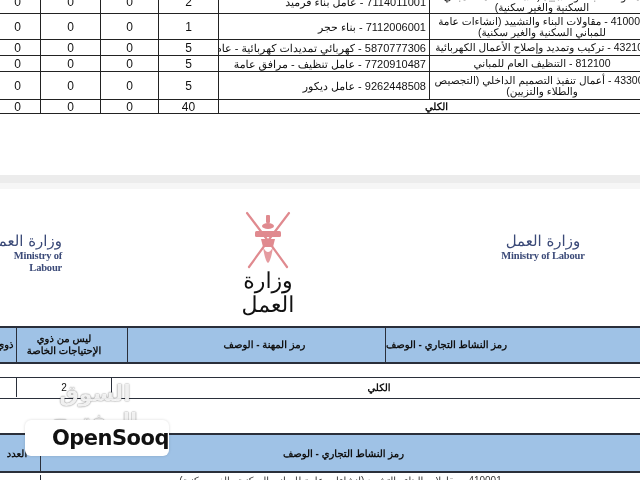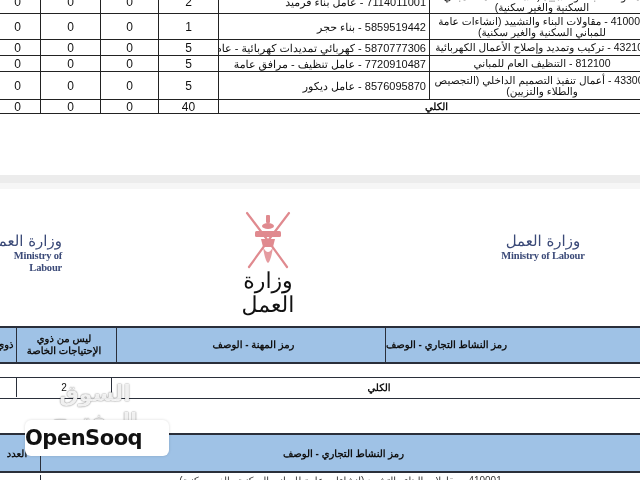--- a/index.html
+++ b/index.html
@@ -37,21 +37,21 @@
   .tot2 { position: absolute; left: -6px; top: 188px; width: 652px; height: 22px; border-top: 1.5px solid #2a2f3a; border-bottom: 1.5px solid #2a2f3a; }
   .tot2 .cell { position: absolute; top: 0; height: 19px; border-left: 1.5px solid #2a2f3a; display: flex; align-items: center; justify-content: center; font-size: 10px; font-weight: bold; direction: rtl; }
 
   .hdr3 { position: absolute; left: -6px; top: 244px; width: 652px; height: 40px; background: #9fc2e6; border-top: 2px solid #2a2f3a; border-bottom: 2px solid #2a2f3a; }
   .hdr3 .cell { position: absolute; top: 0; height: 36px; border-left: 1.5px solid #2a2f3a; display: flex; align-items: center; justify-content: center; direction: rtl; font-size: 10px; font-weight: bold; }
 
   .row3 { position: absolute; left: 40px; top: 286px; width: 600px; height: 10px; overflow: hidden; direction: rtl; text-align: center; font-size: 10px; color: #333; border-left: 1.5px solid #2a2f3a; }
 
   
   .wm-ar { position: absolute; left: 20px; top: 380px; width: 150px; font-family: "DejaVu Sans", sans-serif; font-weight: bold; font-size: 22px; color: rgba(255,255,255,0.9); text-shadow: 0 0 2px rgba(0,0,0,0.35), 0 0 1px rgba(0,0,0,0.4); direction: rtl; text-align: center; line-height: 28px; letter-spacing: -1px; }
-  .wm-badge { position: absolute; left: 25px; top: 420px; width: 144px; height: 36px; background: #ffffff; border-radius: 6px; box-shadow: 0 0 3px rgba(0,0,0,0.15); display: flex; align-items: center; justify-content: flex-start; }
+  .wm-badge { position: absolute; left: 25px; top: 420px; width: 144px; height: 36px; background: #ffffff; border-radius: 6px; box-shadow: 0 0 3px rgba(0,0,0,0.15); display: flex; align-items: center; justify-content: flex-end; }
   .wm-badge span { font-family: "DejaVu Sans", sans-serif; font-weight: bold; font-size: 21px; color: #111; letter-spacing: -0.5px; }
 </style>
 </head>
 <body>
 
 <div class="page1">
   <table class="t1">
     <colgroup>
       <col style="width:46px">
       <col style="width:60px">
@@ -67,21 +67,21 @@
       <td class="num">0</td>
       <td class="num">2</td>
       <td class="occ">7114011001 - عامل بناء قرميد</td>
       <td class="act">مقاولات البناء والتشييد (انشاءات عامة للمباني السكنية والغير سكنية)</td>
     </tr>
     <tr style="height:26px">
       <td class="num">0</td>
       <td class="num">0</td>
       <td class="num">0</td>
       <td class="num">1</td>
-      <td class="occ">5859519442 - بناء حجر</td>
+      <td class="occ">7112006001 - بناء حجر</td>
       <td class="act">410001 - مقاولات البناء والتشييد (انشاءات عامة للمباني السكنية والغير سكنية)</td>
     </tr>
     <tr style="height:16px">
       <td class="num">0</td>
       <td class="num">0</td>
       <td class="num">0</td>
       <td class="num">5</td>
       <td class="occ">5870777306 - كهربائي تمديدات كهربائية - عام</td>
       <td class="act" style="white-space:nowrap">432101 - تركيب وتمديد وإصلاح الأعمال الكهربائية</td>
     </tr>
@@ -91,21 +91,21 @@
       <td class="num">0</td>
       <td class="num">5</td>
       <td class="occ">7720910487 - عامل تنظيف - مرافق عامة</td>
       <td class="act" style="white-space:nowrap">812100 - التنظيف العام للمباني</td>
     </tr>
     <tr style="height:28px">
       <td class="num">0</td>
       <td class="num">0</td>
       <td class="num">0</td>
       <td class="num">5</td>
-      <td class="occ">8576095870 - عامل ديكور</td>
+      <td class="occ">9262448508 - عامل ديكور</td>
       <td class="act">433001 - أعمال تنفيذ التصميم الداخلي (التجصيص والطلاء والتزيين)</td>
     </tr>
     <tr style="height:14px">
       <td class="num">0</td>
       <td class="num">0</td>
       <td class="num">0</td>
       <td class="num">40</td>
       <td colspan="2" class="total-label">الكلي</td>
     </tr>
   </tbody>
@@ -140,21 +140,21 @@
   </div>
 
   <div class="logo-right">
     <div class="logo-ar">وزارة العمل</div>
     <div class="logo-en">Ministry of Labour</div>
   </div>
 
   <div class="hdr2">
     <div class="cell" style="left:0;width:22px;border-left:none;">ذوي</div>
     <div class="cell" style="left:22px;width:95px;">ليس من ذوي الإحتياجات الخاصة</div>
-    <div class="cell" style="left:122px;width:274px;">رمز المهنة - الوصف</div>
+    <div class="cell" style="left:133px;width:274px;">رمز المهنة - الوصف</div>
     <div class="cell" style="left:391px;width:261px;justify-content:flex-end;padding-right:26px;">رمز النشاط التجاري - الوصف</div>
   </div>
 
   <div class="tot2">
     <div class="cell" style="left:0;width:22px;border-left:none;"></div>
     <div class="cell" style="left:22px;width:95px;font-weight:normal;">2</div>
     <div class="cell" style="left:117px;width:535px;justify-content:center;">الكلي</div>
   </div>
 
   <div class="hdr3">

